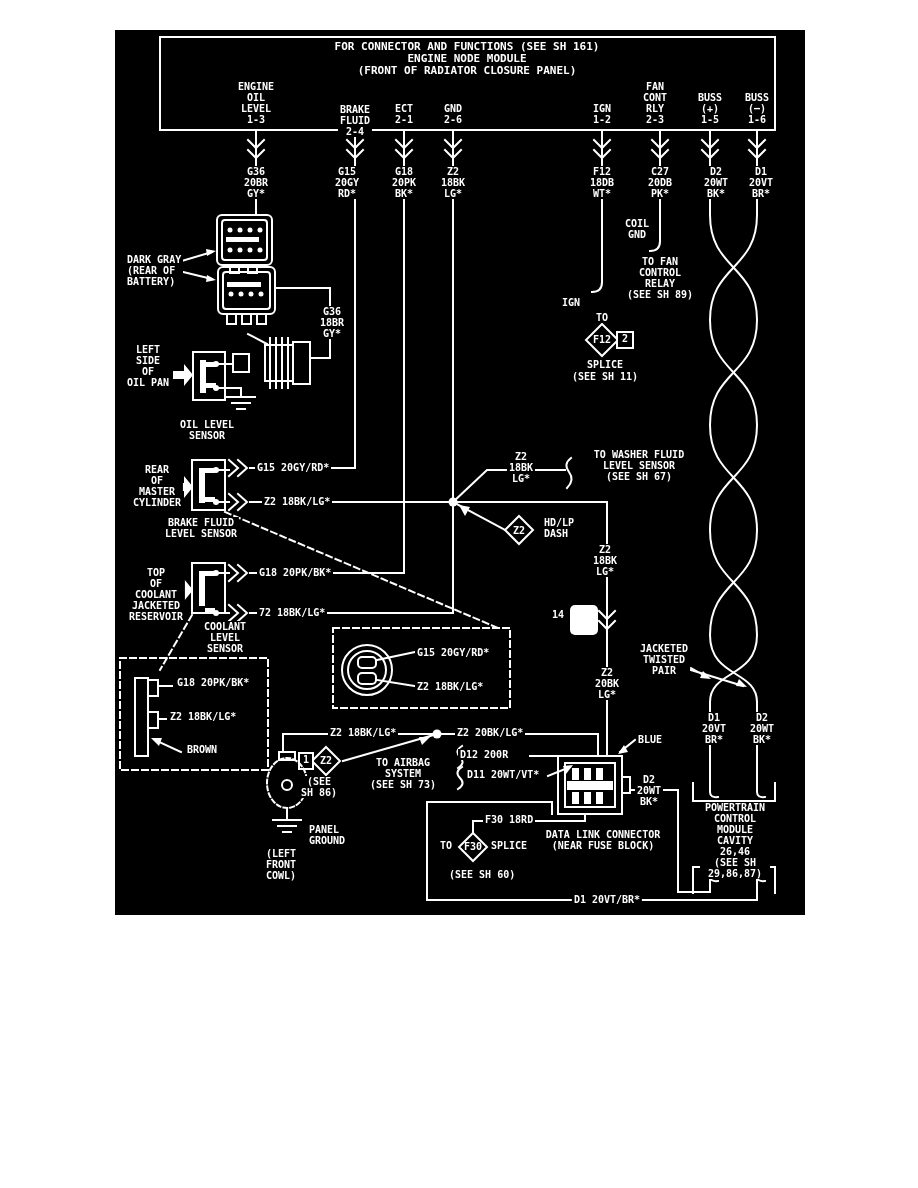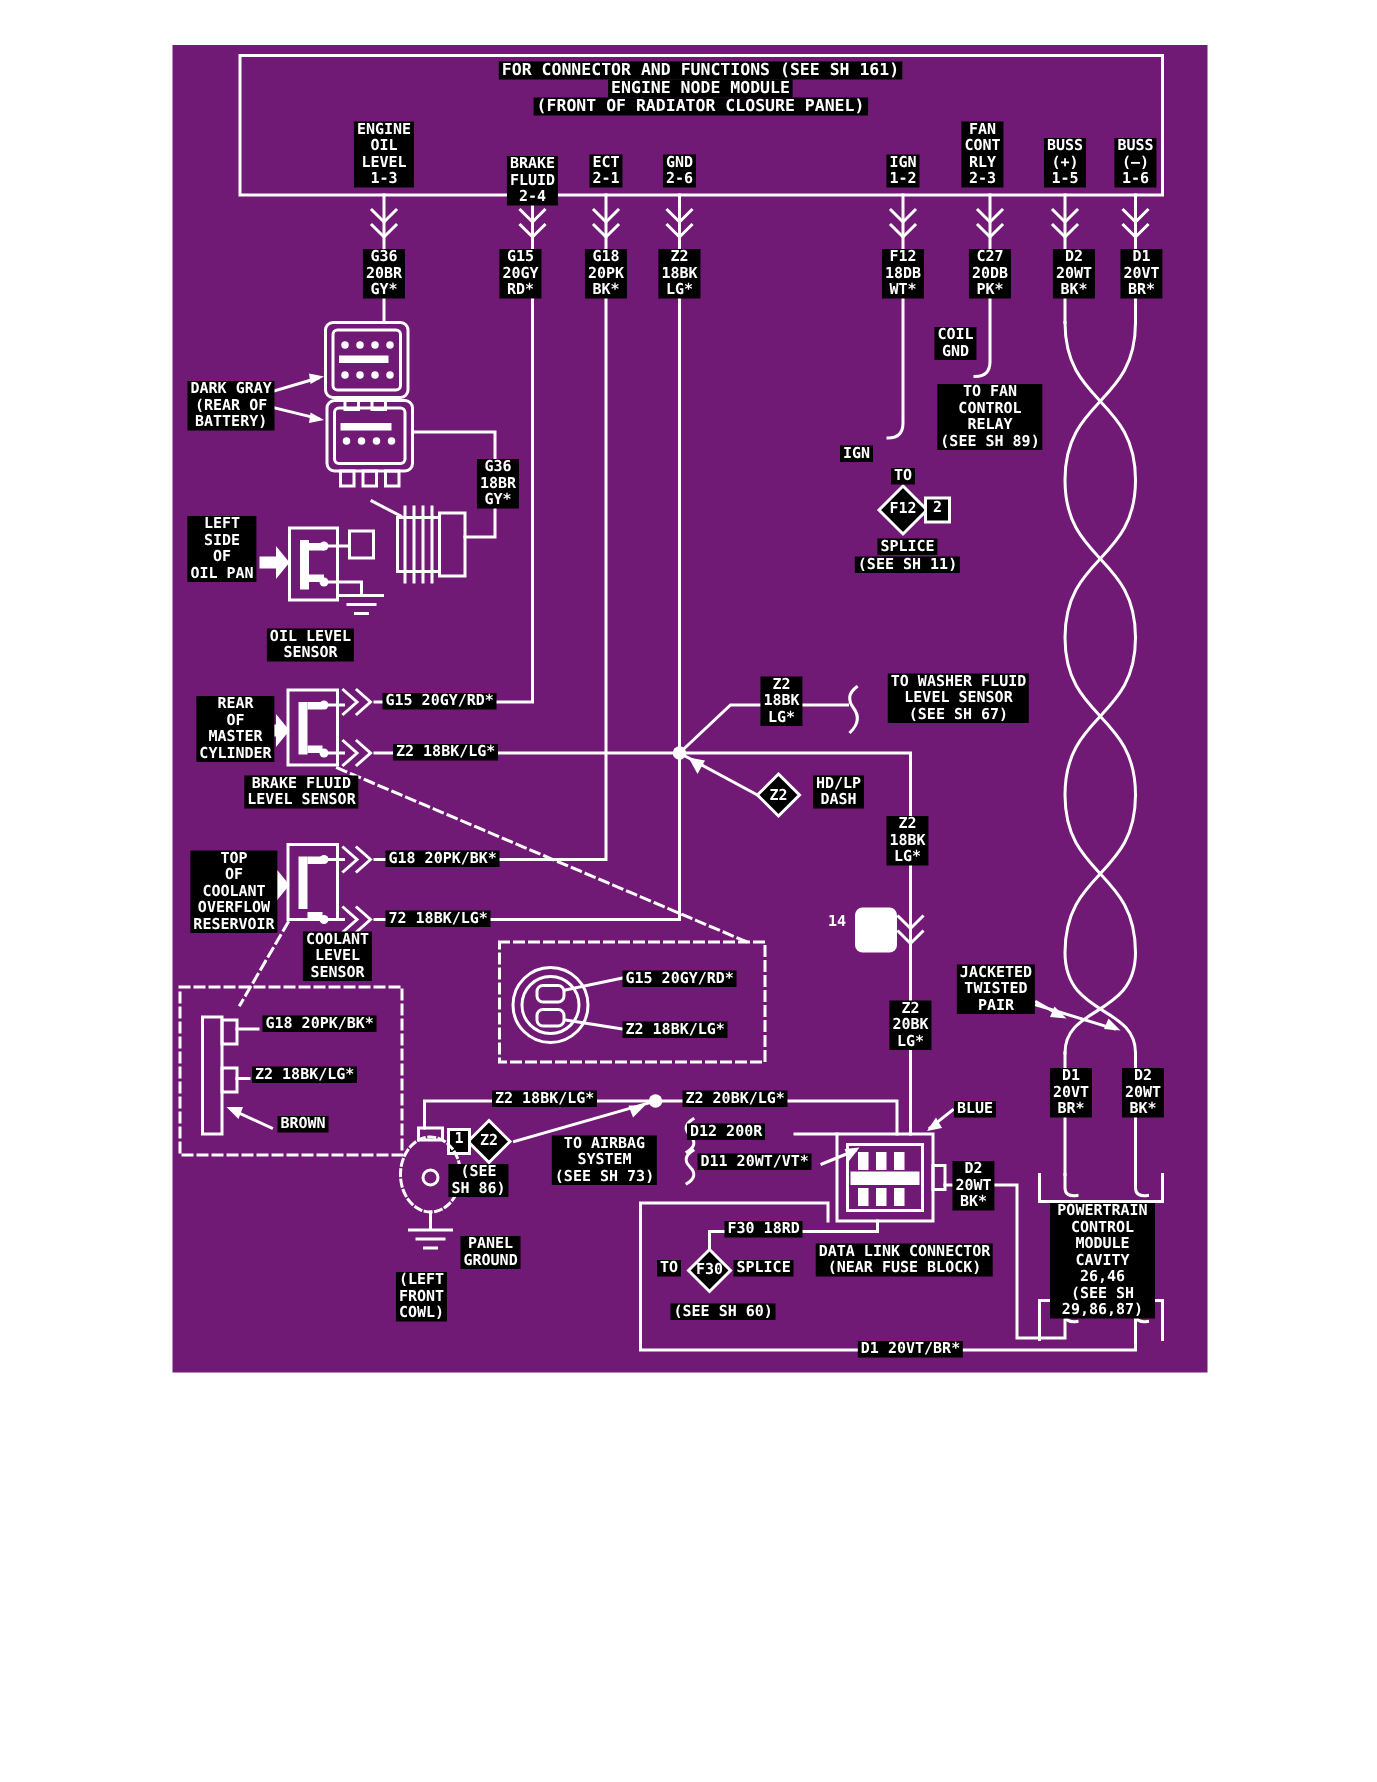--- a/index.html
+++ b/index.html
@@ -1,25 +1,25 @@
 <!DOCTYPE html>
 <html><head>
 <meta charset="utf-8">
 <style>
   html,body{margin:0;padding:0;background:#fff;}
   body{width:918px;height:1188px;position:relative;font-family:"DejaVu Sans Mono",monospace;}
-  #diagram{position:absolute;left:115px;top:30px;width:690px;height:885px;background:#701a75;overflow:hidden;}
+  #diagram{position:absolute;left:115px;top:30px;width:690px;height:885px;background:#000000;overflow:hidden;}
   #wires-svg{position:absolute;left:0;top:0;}
   #wires-svg *{stroke:#fff;stroke-width:2;fill:none;stroke-linecap:square;}
   #wires-svg .f{fill:#fff;stroke:none;}
   #wires-svg .bf{fill:#000;stroke:#fff;}
   #wires-svg .dash{stroke-dasharray:6 4;}
   .lb{position:absolute;color:#fff;background:#000;font:bold 10px/11px "DejaVu Sans Mono",monospace;
       white-space:pre-line;text-align:center;transform:translateX(-50%);padding:0 2px;z-index:2;}
-  .la{transform:none;text-align:center;}
+  .la{transform:none;text-align:left;}
   .t{font-size:11px;line-height:12px;}
   .nb{background:transparent;padding:0;z-index:3;}
 </style>
 </head>
 <body>
 
 <div id="diagram">
 
 <svg id="wires-svg" width="690" height="885" viewBox="0 0 690 885">
 
@@ -287,21 +287,21 @@
 SENSOR</div>
 <div class="lb" style="left:42px;top:434px">REAR
 OF
 MASTER
 CYLINDER</div>
 <div class="lb" style="left:86px;top:487px">BRAKE FLUID
 LEVEL SENSOR</div>
 <div class="lb" style="left:41px;top:537px">TOP
 OF
 COOLANT
-OVERFLOW
+JACKETED
 RESERVOIR</div>
 <div class="lb" style="left:110px;top:591px">COOLANT
 LEVEL
 SENSOR</div>
 
 <div class="lb la" style="left:140px;top:432px">G15 20GY/RD*</div>
 <div class="lb la" style="left:147px;top:466px">Z2 18BK/LG*</div>
 <div class="lb la" style="left:142px;top:537px">G18 20PK/BK*</div>
 <div class="lb la" style="left:142px;top:577px">72 18BK/LG*</div>
 

